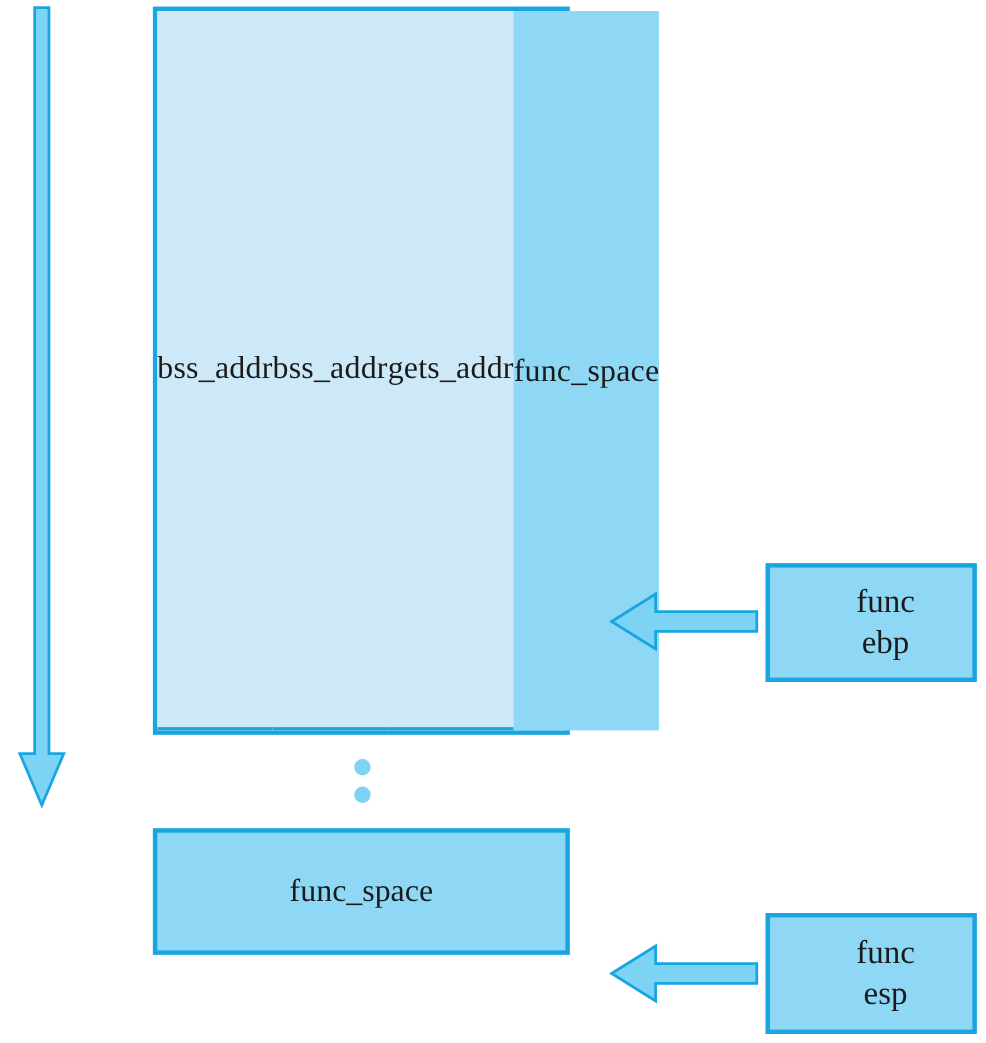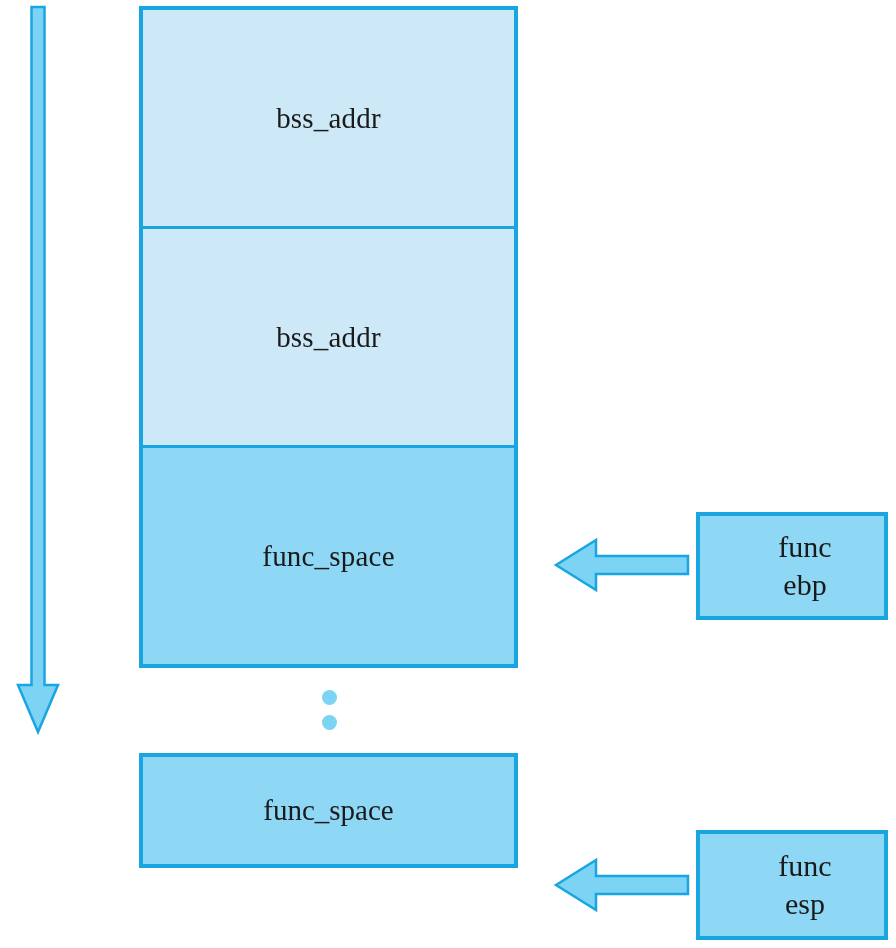--- a/index.html
+++ b/index.html
@@ -28,21 +28,21 @@
   .stack-frame {
     position: absolute;
     left: 139px;
     top: 6px;
     width: 379px;
     height: 662px;
     box-sizing: border-box;
     border: 4px solid #19a6e0;
     background: #cde9f8;
     display: flex;
-    flex-direction: column;
+    flex-direction: row;
   }
   .stack-cell {
     flex: 1 1 0;
     box-sizing: border-box;
     display: flex;
     align-items: center;
     justify-content: center;
     font-size: 29px;
     letter-spacing: 0.2px;
     border-bottom: 3px solid #19a6e0;
@@ -132,20 +132,23 @@
     <path d="M 21.5 7 L 34.5 7 L 34.5 685 L 48 685 L 28 732 L 8 685 L 21.5 685 Z" fill="#7dd3f4" stroke="#19a6e0" stroke-width="2.5" stroke-linejoin="miter"></path>
   </svg>
 
   <div class="stack-frame">
     <div class="stack-cell cell-light">
       <span>bss_addr</span>
     </div>
     <div class="stack-cell cell-light">
       <span>bss_addr</span>
     </div>
+    <div class="stack-cell cell-light">
+      <span>gets_addr</span>
+    </div>
     <div class="stack-cell cell-dark">
       <span>func_space</span>
     </div>
   </div>
 
   <div class="ellipsis-group">
     <span class="ellipsis-dot d1"></span>
     <span class="ellipsis-dot d2"></span>
   </div>
 

